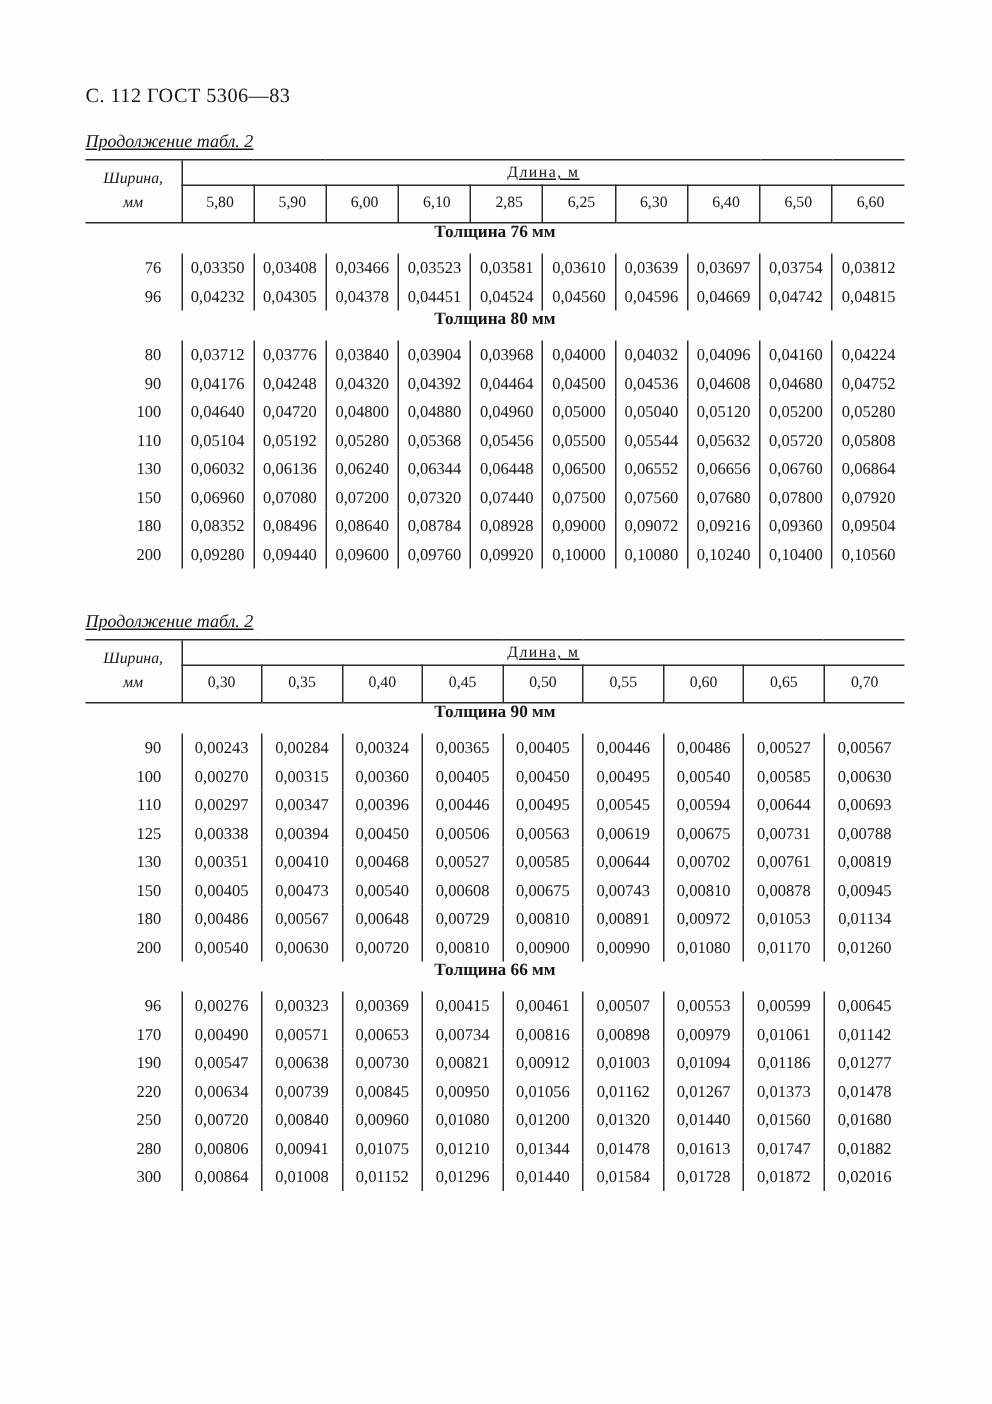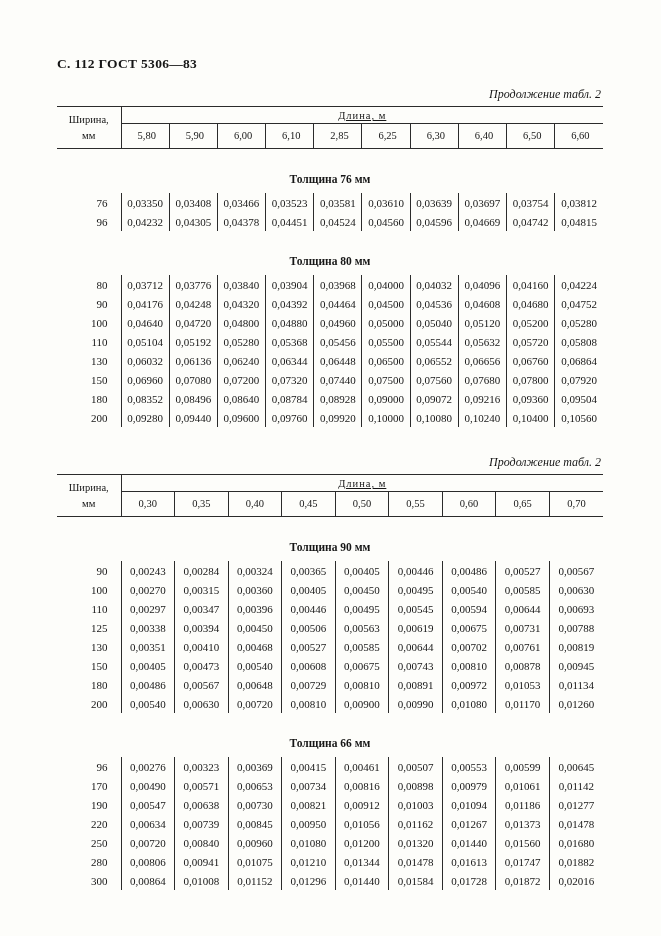--- a/index.html
+++ b/index.html
@@ -6,47 +6,48 @@
   html, body { margin: 0; padding: 0; }
   body {
     width: 661px; height: 936px;
     background: #fdfdfa;
     color: #161616;
     font-family: "Liberation Serif", serif;
     overflow: hidden;
   }
   .page { padding: 56px 58px 0 57px; }
   .doc-header {
-    font-weight: bold;
+    font-weight: normal;
     font-size: 13.5px;
     letter-spacing: 0.3px;
   }
   .cont-label {
     font-style: italic;
     font-size: 12px;
-    text-align: right;
     margin: 15px 2px 4px 0;
+    text-decoration: underline;
   }
   .table-block.second .cont-label { margin-top: 28px; }
   table {
     width: 100%;
     border-collapse: collapse;
     table-layout: fixed;
   }
   td { font-size: 11px; color: #161616; }
   col.wcol { width: 64px; }
   .w-head {
     font-size: 10.5px;
     text-align: center;
     white-space: pre-line;
     vertical-align: top;
     padding-top: 5px;
     border-top: 1.2px solid #2b2b2b;
     border-bottom: 1px solid #2b2b2b;
     line-height: 1.55;
+    font-style: italic;
   }
   .len-head {
     font-size: 10.5px;
     text-align: center;
     padding: 3px 0 2px;
     border-top: 1.2px solid #2b2b2b;
     border-left: 1px solid #2b2b2b;
     border-bottom: 1px solid #2b2b2b;
     letter-spacing: 1px;
     text-decoration: underline;
@@ -55,21 +56,21 @@
     font-size: 10.5px;
     text-align: center;
     padding: 6px 16px 7px;
     border-left: 1px solid #2b2b2b;
     border-bottom: 1px solid #2b2b2b;
   }
   .section-title {
     font-weight: bold;
     text-align: center;
     font-size: 11.5px;
-    padding: 24px 0 8px;
+    padding: 0 0 8px;
   }
   .w-cell {
     text-align: right;
     padding: 3.5px 13px 3.5px 0;
   }
   .d-cell {
     border-left: 1px solid #2b2b2b;
     text-align: center;
     padding: 3.5px 0;
   }

